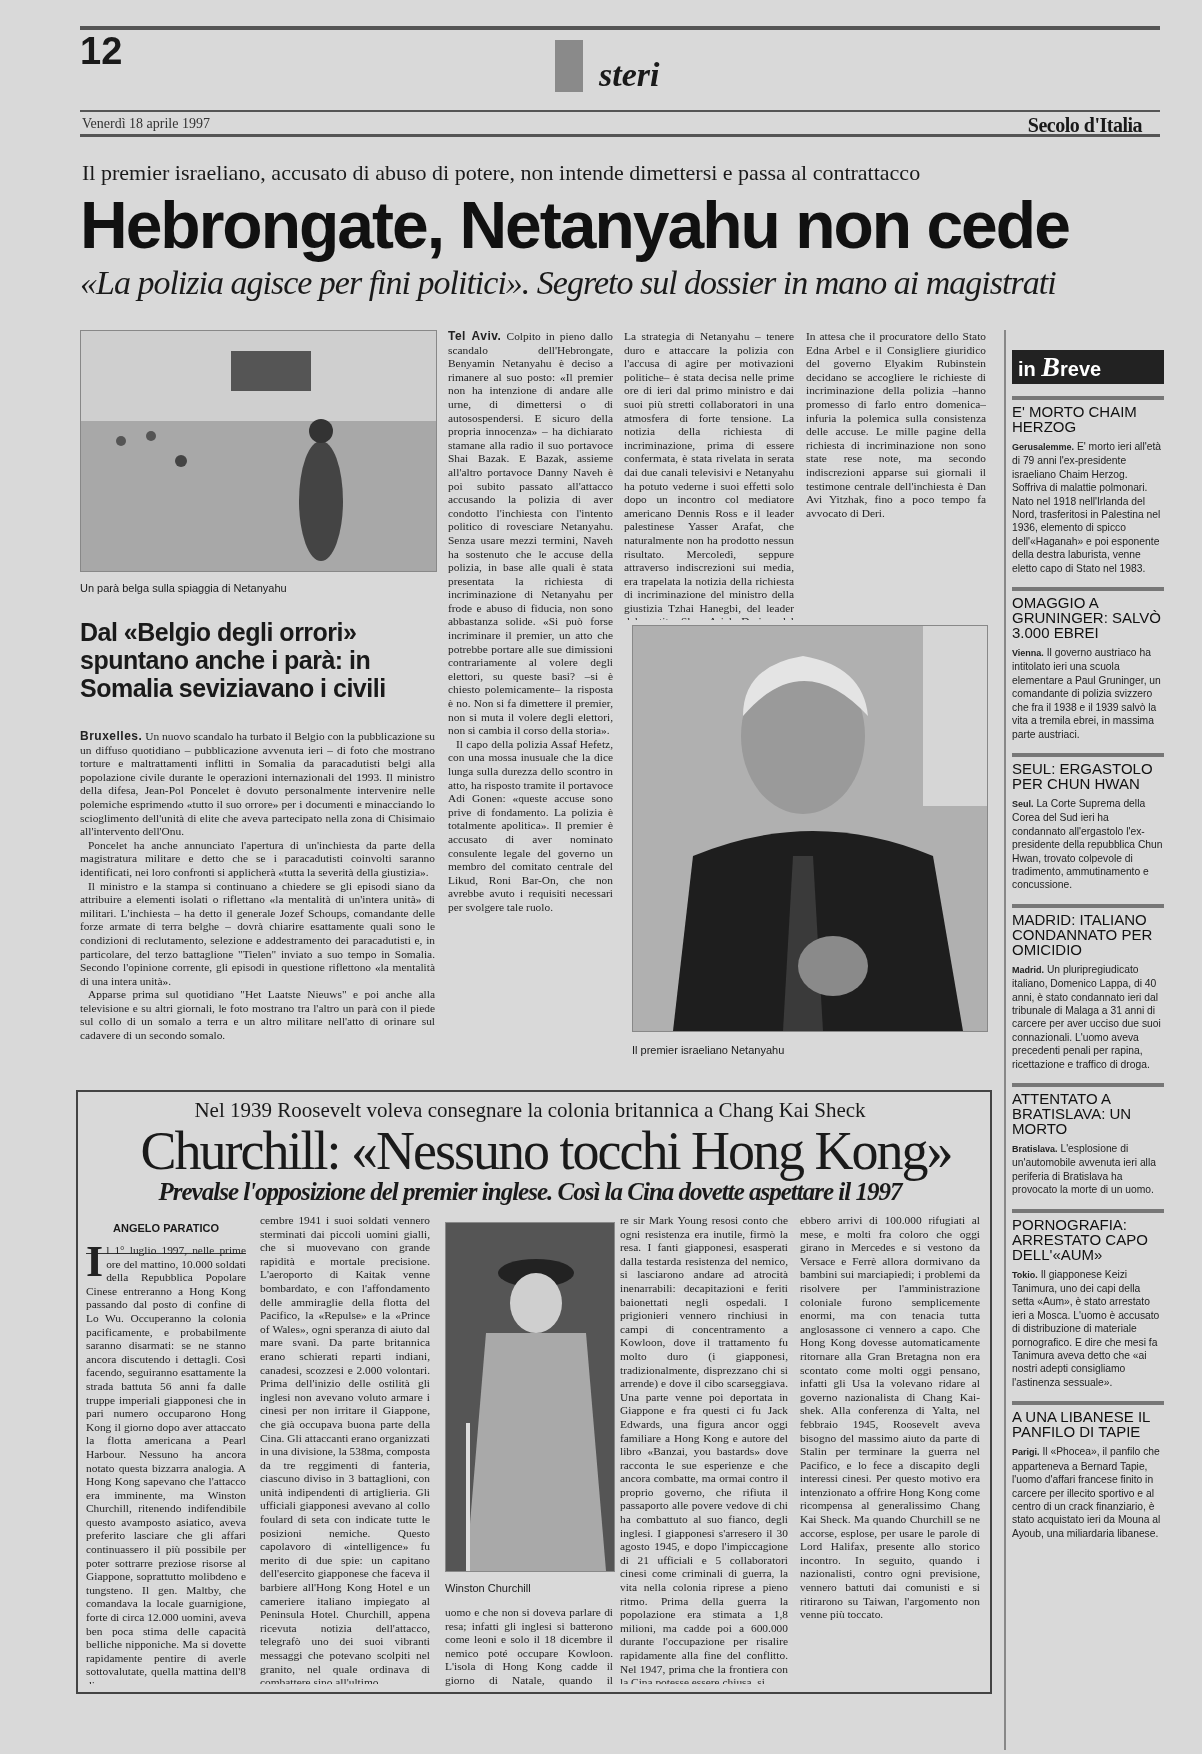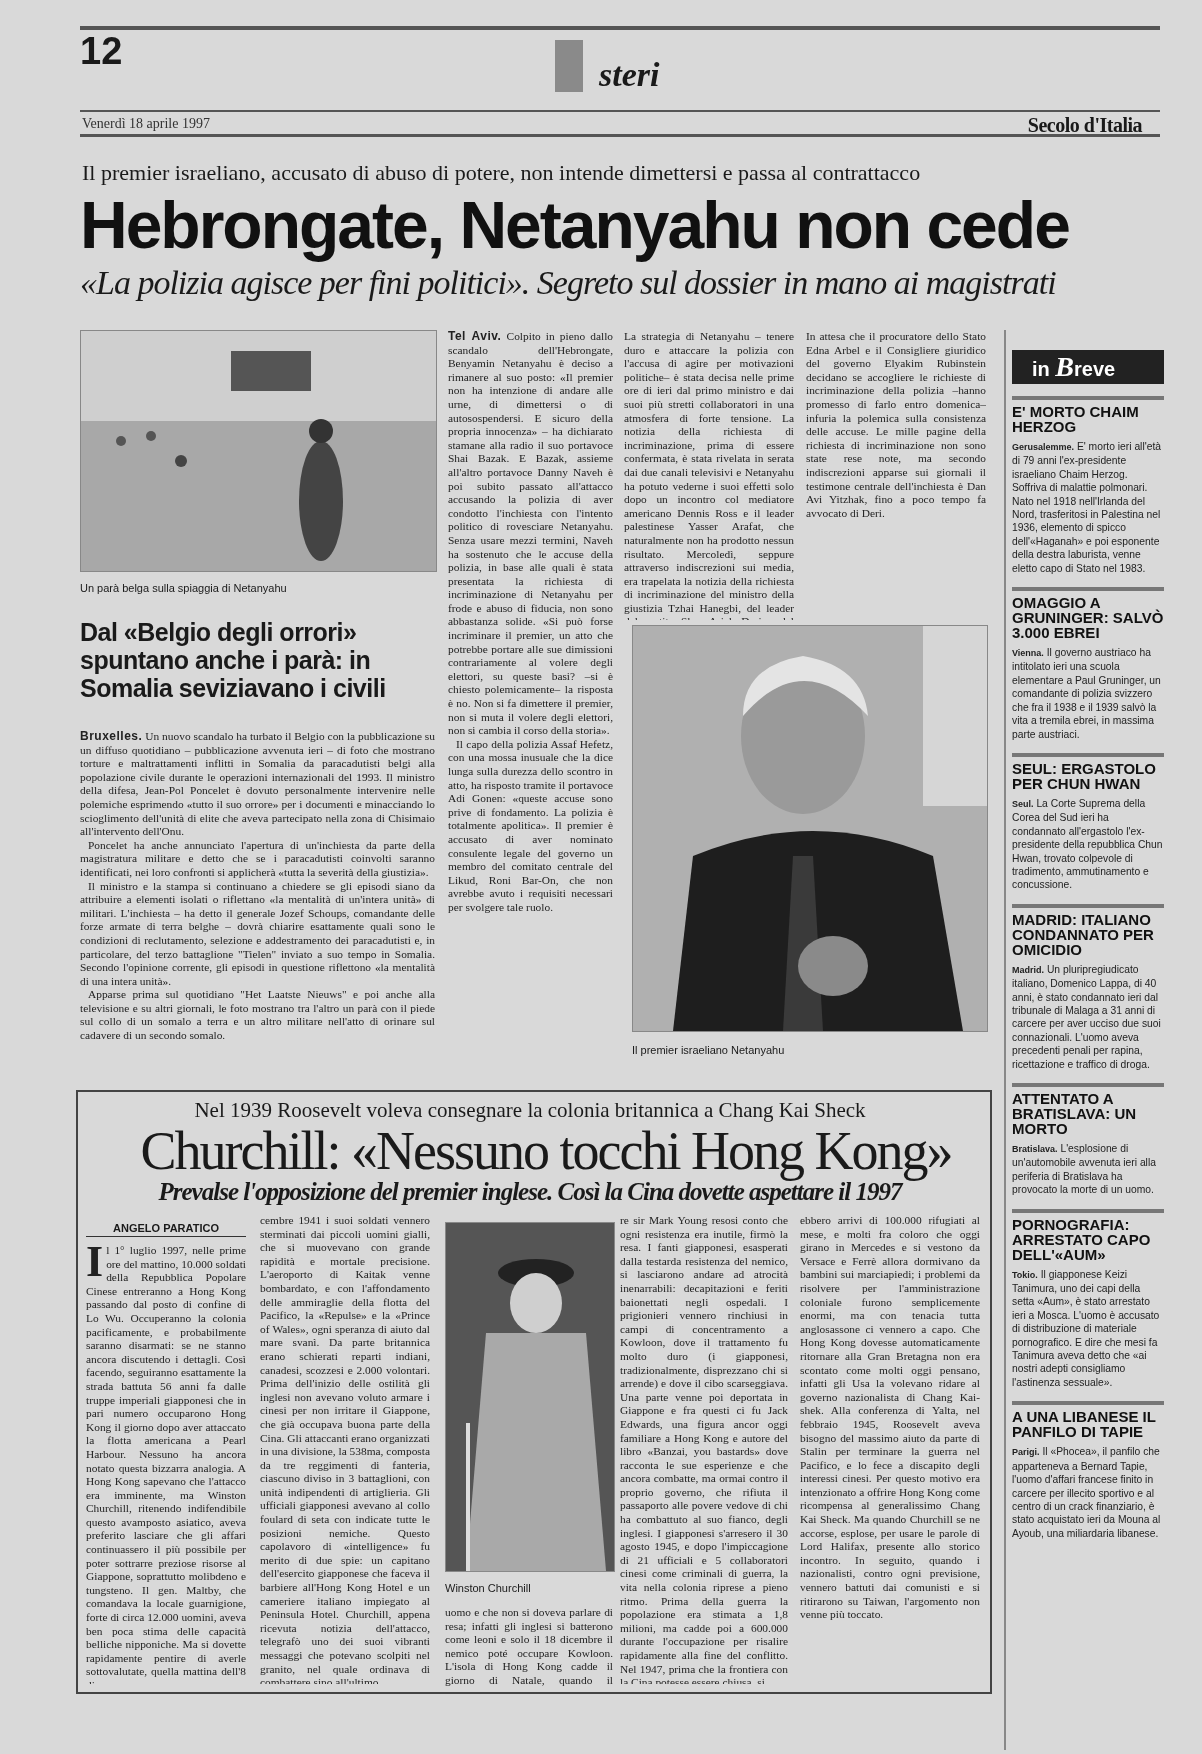--- a/index.html
+++ b/index.html
@@ -16,32 +16,32 @@
   .headline1{left:80px;top:190px;width:1080px;font-family:"Liberation Sans",sans-serif;font-weight:bold;font-size:66px;letter-spacing:-2px;line-height:70px;color:#111;}
   .sub1{left:80px;top:264px;width:1080px;font-style:italic;font-size:34px;letter-spacing:-1px;}
   .photo{background:linear-gradient(180deg,#c9c9c9 0%,#bcbcbc 40%,#9d9d9d 100%);border:1px solid #888;}
   .caption{font-family:"Liberation Sans",sans-serif;font-size:11px;}
   .col{font-size:11.4px;line-height:13.6px;text-align:justify;color:#222;}
   .col p{margin:0;text-indent:8px;}
   .col p.first{text-indent:0;}
   .lead{font-family:"Liberation Sans",sans-serif;font-weight:bold;font-size:12px;letter-spacing:.5px;}
   .headline2{left:80px;top:618px;width:360px;font-family:"Liberation Sans",sans-serif;font-weight:bold;font-size:25px;line-height:28px;letter-spacing:-0.5px;}
   .sidebar{left:1012px;top:350px;width:152px;}
-  .brevebox{background:#222;color:#fff;font-family:"Liberation Sans",sans-serif;font-weight:bold;font-size:20px;padding:3px 20px;height:28px;line-height:28px;}
+  .brevebox{background:#222;color:#fff;font-family:"Liberation Sans",sans-serif;font-weight:bold;font-size:20px;padding:3px 6px;height:28px;line-height:28px;}
   .brevebox .b{font-family:"Liberation Serif",serif;font-style:italic;font-size:28px;}
   .brief{margin-top:12px;}
   .brief .bar{height:4px;background:#777;margin-bottom:4px;}
-  .brief h4{margin:0 0 6px 0;font-family:"Liberation Sans",sans-serif;font-weight:bold;font-size:15px;line-height:15px;color:#111;}
+  .brief h4{margin:0 0 6px 0;font-family:"Liberation Sans",sans-serif;font-weight:normal;font-size:15px;line-height:15px;color:#111;}
   .brief .txt{font-family:"Liberation Sans",sans-serif;font-size:10.3px;line-height:13.4px;color:#222;}
   .brief .txt .city{font-weight:bold;font-size:9px;}
   .box2{left:76px;top:1090px;width:912px;height:600px;border:2px solid #444;}
   .kicker2{left:80px;top:1098px;width:900px;text-align:center;font-size:21px;}
   .headline2b{left:96px;top:1120px;width:900px;text-align:center;font-size:54px;letter-spacing:-2px;}
   .sub2{left:80px;top:1178px;width:900px;text-align:center;font-style:italic;font-weight:bold;font-size:25px;letter-spacing:-1px;}
-  .byline{left:86px;top:1222px;width:160px;text-align:center;font-family:"Liberation Sans",sans-serif;font-weight:bold;font-size:11px;border-bottom:1px solid #333;padding-bottom:2px;}
+  .byline{left:86px;top:1222px;width:160px;text-align:center;font-family:"Liberation Sans",sans-serif;font-weight:bold;font-size:11px;border-bottom:1px solid #333;padding-bottom:19px;}
   .dropcap{float:left;font-size:44px;line-height:36px;margin-right:3px;font-weight:bold;}
 </style>
 </head>
 <body>
 
 <div class="rule" style="left:80px;top:26px;width:1080px;height:4px;"></div>
 <div class="abs pagenum">12</div>
 <div class="abs section">
   <div class="bigE"></div>
   <span class="rest">steri</span>

